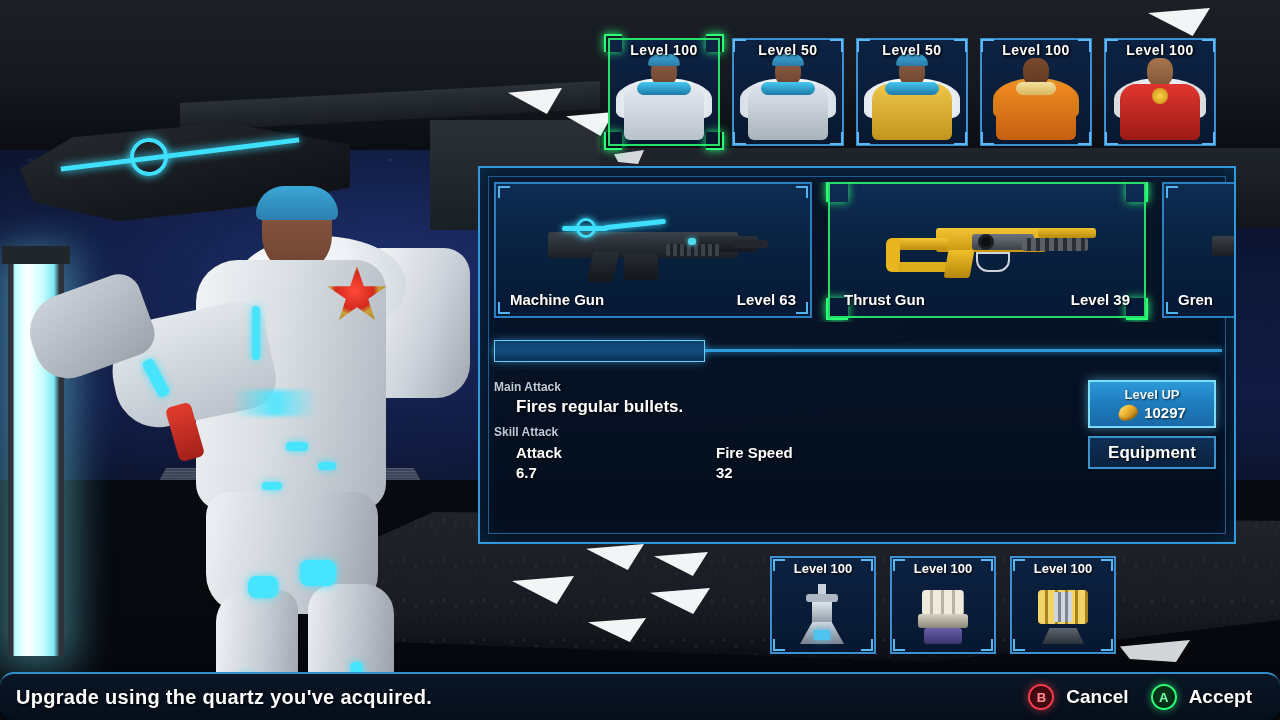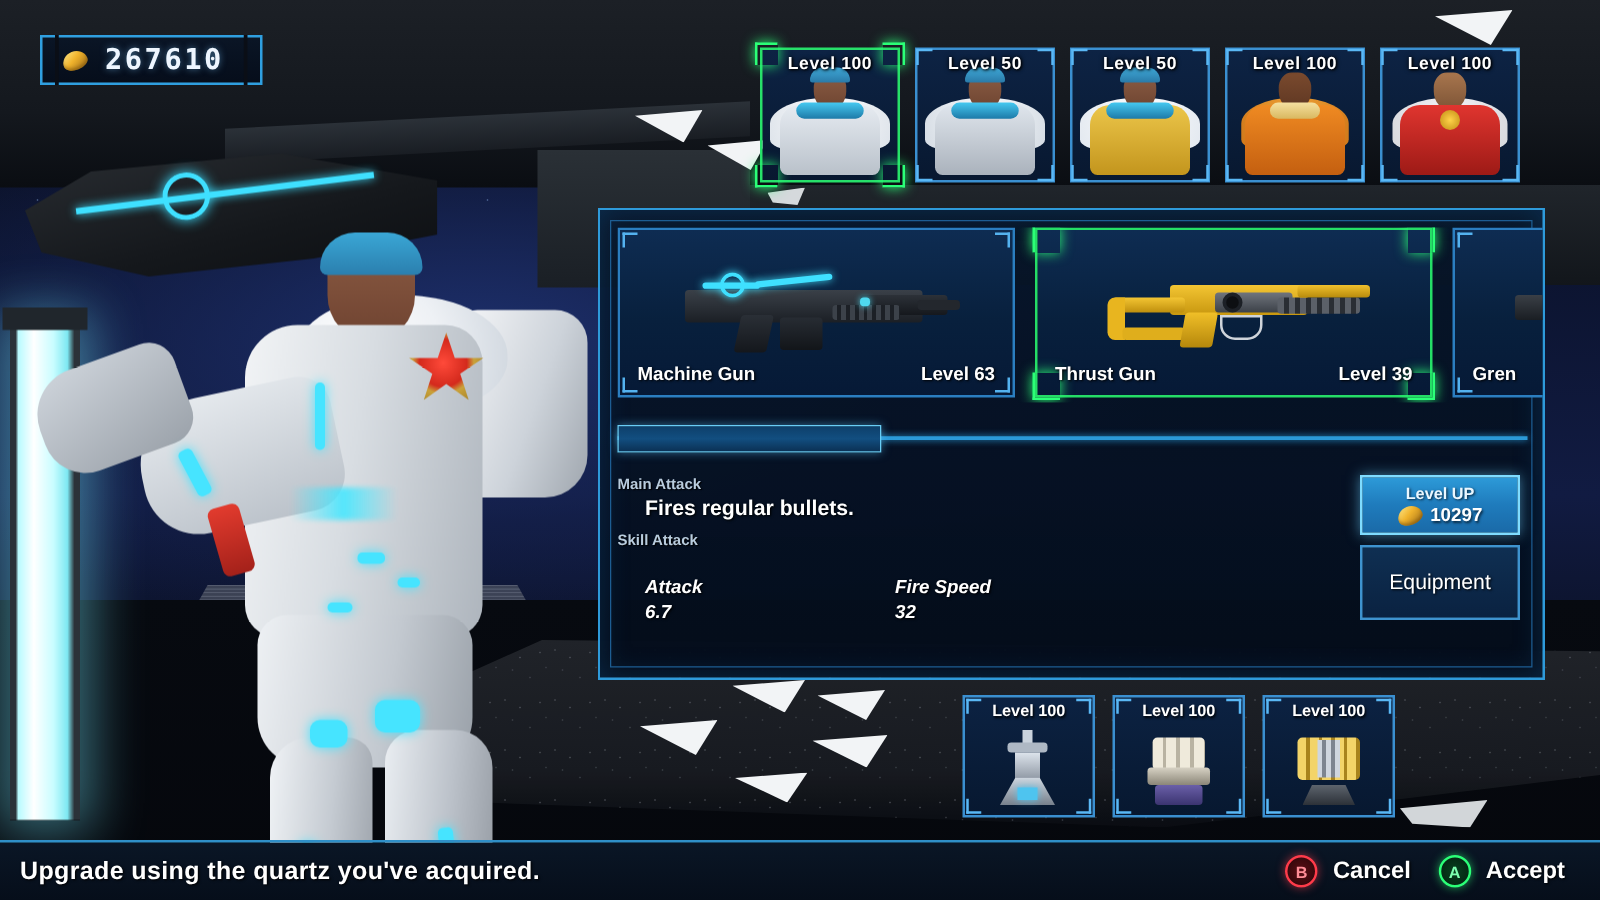--- a/index.html
+++ b/index.html
@@ -320,21 +320,21 @@
   .stats { position: absolute; left: 14px; top: 204px; right: 12px; }
   .stat-label {
     color: #b9ccdd; font-size: 12px; font-weight: bold; margin-top: 8px;
     text-shadow: 1px 1px 1px #000;
   }
   .stat-desc {
     color: #fff; font-size: 17px; font-weight: bold; margin: 3px 0 0 22px;
     text-shadow: 1px 1px 2px #000;
   }
   .stat-grid {
-    display: flex; margin: 22px 0 0 22px; font-style: italic;
+    display: flex; margin: 5px 0 0 22px;
   }
   .stat-col { width: 200px; }
   .sc-title {
     color: #fff; font-size: 15px; font-weight: bold; text-shadow: 1px 1px 2px #000;
   }
   .sc-value {
     color: #fff; font-size: 15px; font-weight: bold; margin-top: 3px;
     text-shadow: 1px 1px 2px #000;
   }
 
@@ -342,25 +342,25 @@
   .btn-levelup {
     position: absolute; right: 18px; top: 212px; width: 128px; height: 48px;
     border: 2px solid #7fdcff;
     background: linear-gradient(180deg, #2d9ad8 0%, #1f7cbd 48%, #1a6aa8 100%);
     box-shadow: 0 0 10px rgba(110,210,255,.55);
     display: flex; flex-direction: column; align-items: center; justify-content: center; gap: 2px;
   }
   .blu-title { color: #eaf7ff; font-size: 13px; font-weight: bold; text-shadow: 1px 1px 2px #0a2840; }
   .blu-cost { display: flex; align-items: center; gap: 6px; color: #fff; font-size: 15px; font-weight: bold; text-shadow: 1px 1px 2px #0a2840; }
   .btn-equipment {
-    position: absolute; right: 18px; top: 268px; width: 128px; height: 60px;
+    position: absolute; right: 18px; top: 268px; width: 128px; height: 33px;
     border: 2px solid #3e93cf;
     background: linear-gradient(180deg, #0f2f52, #0a2241);
     display: flex; align-items: center; justify-content: center;
-    color: #fff; font-size: 17px; font-weight: normal; text-shadow: 1px 1px 2px #000;
+    color: #fff; font-size: 17px; font-weight: bold; text-shadow: 1px 1px 2px #000;
   }
 
   
   .equip-row {
     position: absolute; left: 770px; top: 556px;
     display: flex; gap: 14px;
   }
   .equip-card {
     position: relative; width: 106px; height: 98px;
     border: 2px solid #3a8fd0;
@@ -376,21 +376,21 @@
     color: #fff; font-size: 13px; font-weight: bold; z-index: 3;
     text-shadow: 1px 1px 2px #000;
   }
   .eq-art { position: absolute; left: 50%; bottom: 6px; transform: translateX(-50%); width: 70px; height: 62px; }
 
   
   .bottom-bar {
     position: absolute; left: 0; bottom: 0; width: 100%; height: 48px;
     background: linear-gradient(180deg, #0a1626 0%, #060e1a 100%);
     border-top: 2px solid #2f8fc8;
-    display: flex; align-items: center;
+    display: flex; align-items: center; border-radius: 14px;
   }
   .hint-text {
     margin-left: 16px; color: #fff; font-size: 20px; font-weight: bold;
     letter-spacing: .3px; text-shadow: 1px 1px 2px #000;
   }
   .prompts { margin-left: auto; display: flex; align-items: center; gap: 22px; margin-right: 28px; }
   .prompt { display: flex; align-items: center; gap: 12px; }
   .pad-btn {
     width: 26px; height: 26px; border-radius: 50%;
     display: flex; align-items: center; justify-content: center;
@@ -447,24 +447,20 @@
     <div class="m-part m-accent" style="left:286px;top:352px;width:22px;height:9px;"></div>
     <div class="m-part m-accent" style="left:318px;top:372px;width:18px;height:8px;"></div>
     <div class="m-part m-accent" style="left:262px;top:392px;width:20px;height:8px;"></div>
     <div class="m-part m-accent" style="left:300px;top:470px;width:36px;height:26px;border-radius:8px;"></div>
     <div class="m-part m-accent" style="left:248px;top:486px;width:30px;height:22px;border-radius:8px;"></div>
     <div class="m-part m-accent" style="left:238px;top:584px;width:14px;height:34px;transform:rotate(8deg);"></div>
     <div class="m-part m-accent" style="left:352px;top:572px;width:12px;height:40px;transform:rotate(-6deg);"></div>
     <div class="m-part m-accent" style="left:150px;top:268px;width:12px;height:40px;transform:rotate(-28deg);"></div>
   </div>
 
-  <div class="currency">
-    <div class="coin"></div>
-    <div class="currency-val">267610</div>
-  </div>
 
   <div class="portrait-row">
     <div class="portrait selected">
       <span class="corner c-tl"></span>
       <span class="corner c-tr"></span>
       <span class="corner c-bl"></span>
       <span class="corner c-br"></span>
       <div class="p-art">
         <div class="pa-fur" style="background:radial-gradient(circle at 50% 40%,#ffffff,#dde3ea);"></div>
         <div class="pa-head" style="background:linear-gradient(180deg,#8b5c44,#6d4430);"></div>

